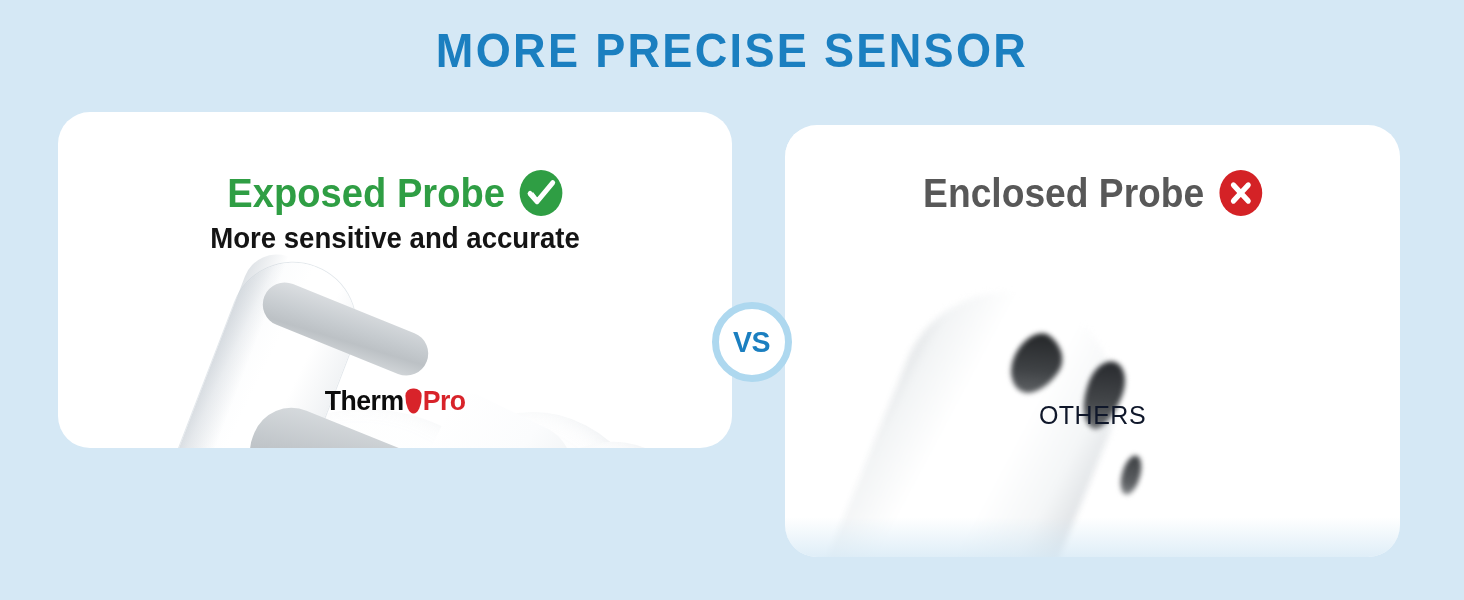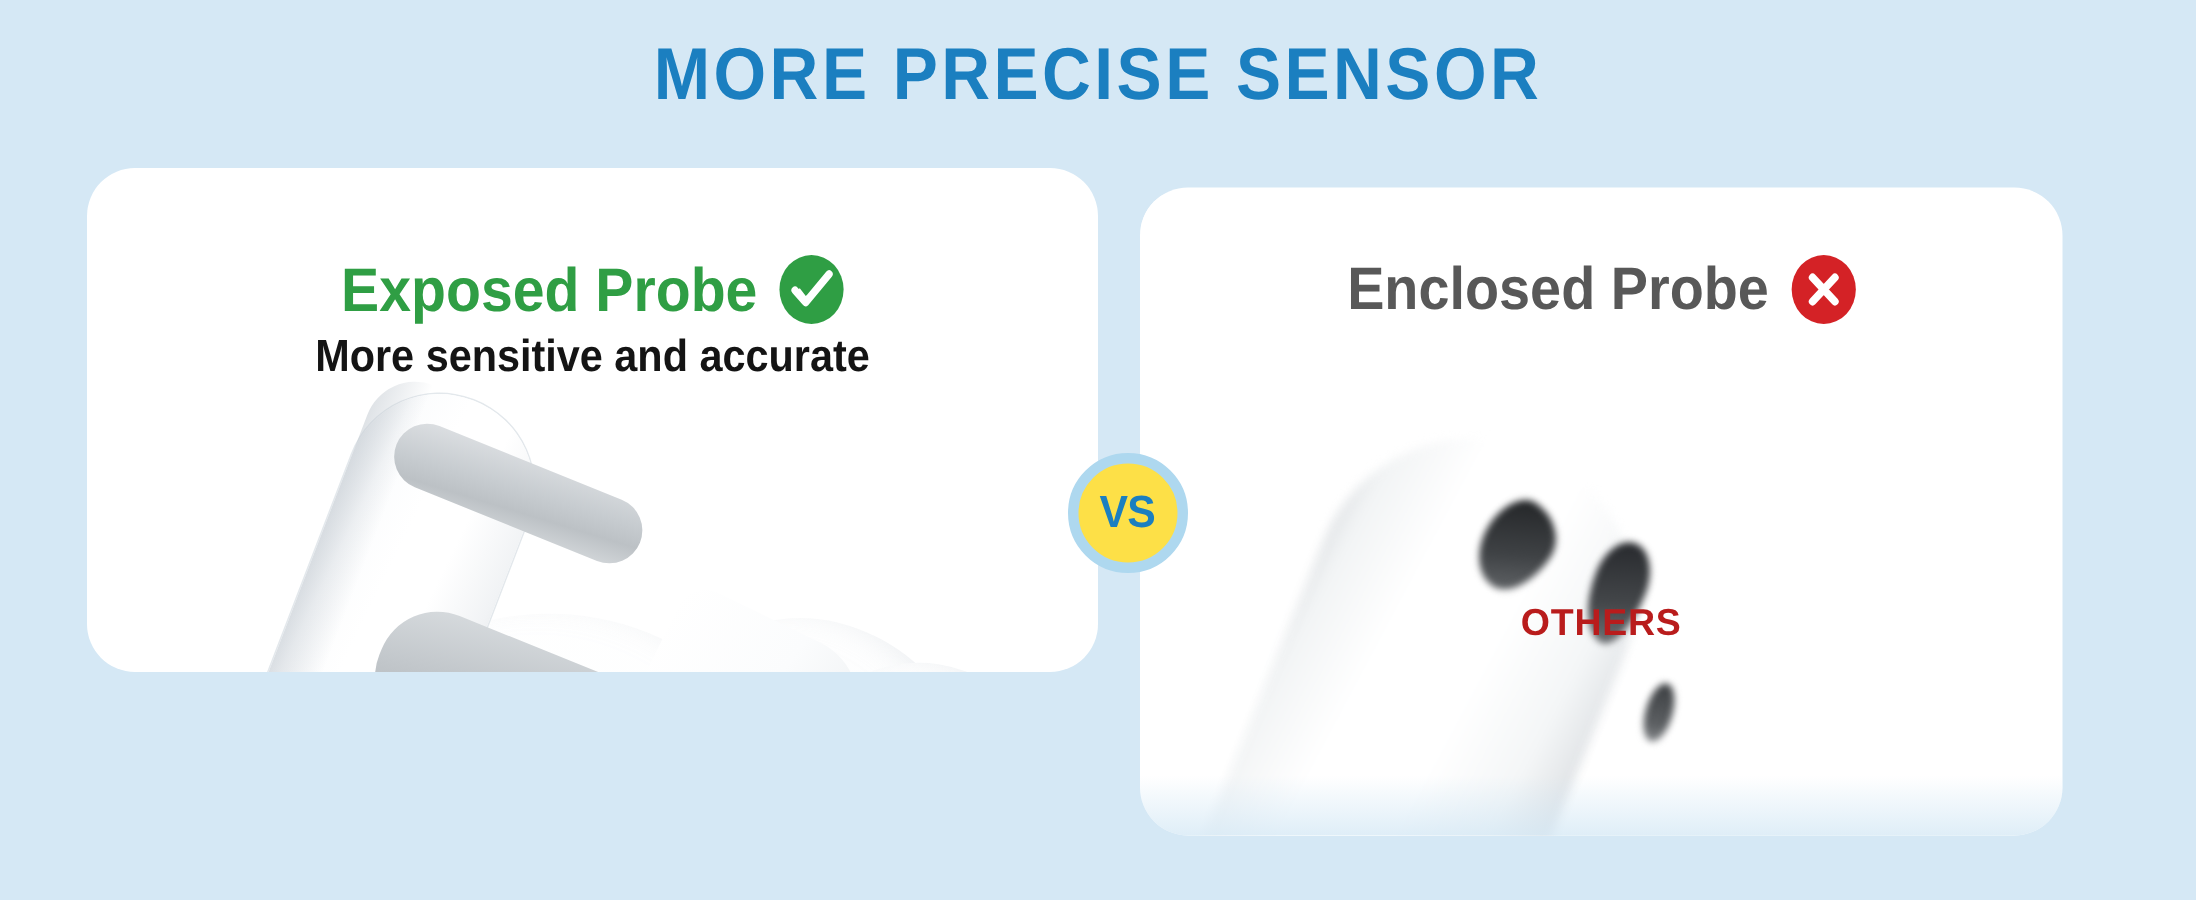--- a/index.html
+++ b/index.html
@@ -44,21 +44,21 @@
   }
 
   #card-exposed {
     left:58px;
     top:112px;
     width:674px;
     height:336px;
   }
 
   #card-enclosed {
-    left:760px;
+    left:785px;
     top:125px;
     width:615px;
     height:432px;
   }
 
   
   .card-heading {
     position:absolute;
     left:0;
     width:100%;
@@ -147,23 +147,23 @@
   }
 
   
   #others-label {
     position:absolute;
     top:278px;
     left:0;
     width:100%;
     text-align:center;
     font-size:25px;
-    font-weight:bold;
+    font-weight:normal;
     letter-spacing:0.5px;
-    color:#b91c1c;
+    color:#0f172a;
     white-space:nowrap;
     line-height:1;
     z-index:6;
   }
 
   
   #product-exposed {
     position:absolute;
     left:0; top:0; right:0; bottom:0;
     overflow:hidden;
@@ -392,21 +392,21 @@
     width:100%; height:40px;
     background:linear-gradient(0deg,rgba(212,232,245,0.75) 0%,rgba(212,232,245,0) 100%);
   }
 
   
   #vs-badge {
     position:absolute;
     left:712px; top:302px;
     width:80px; height:80px;
     border-radius:50%;
-    background:#fde047;
+    background:#ffffff;
     border:7px solid #aed8ef;
     display:flex;
     align-items:center;
     justify-content:center;
     z-index:40;
   }
   #vs-label {
     font-size:30px;
     font-weight:bold;
     color:#1b7fc0;
@@ -453,20 +453,27 @@
     <span class="badge-circle" id="badge-check">
       <svg viewBox="0 0 46 46" aria-hidden="true">
         <path d="M11 24.5 L18.6 32.5 L35.5 13.5 L31.3 20.6 L18.9 27.4 L14.6 22.2 Z" fill="#ffffff"></path>
         <path d="M11.2 23.6 L18.8 31.6 L35.6 12.8" stroke="#ffffff" stroke-width="5.2" fill="none" stroke-linecap="round" stroke-linejoin="round"></path>
       </svg>
     </span>
   </div>
 
   <div id="subtitle-exposed">More sensitive and accurate</div>
 
+  <div id="thermopro-logo">
+    <span class="tp-inner">
+      <span id="tp-therm">Therm</span>
+      <span id="tp-flame"></span>
+      <span id="tp-pro">Pro</span>
+    </span>
+  </div>
 </div>
 
 <div class="card" id="card-enclosed">
 
   <div id="product-enclosed">
     <div id="enclosed-body"></div>
     <div class="blotch" id="blotch-1"></div>
     <div class="blotch" id="blotch-2"></div>
     <div class="blotch" id="blotch-3"></div>
     <div id="blotch-hi-1"></div>

